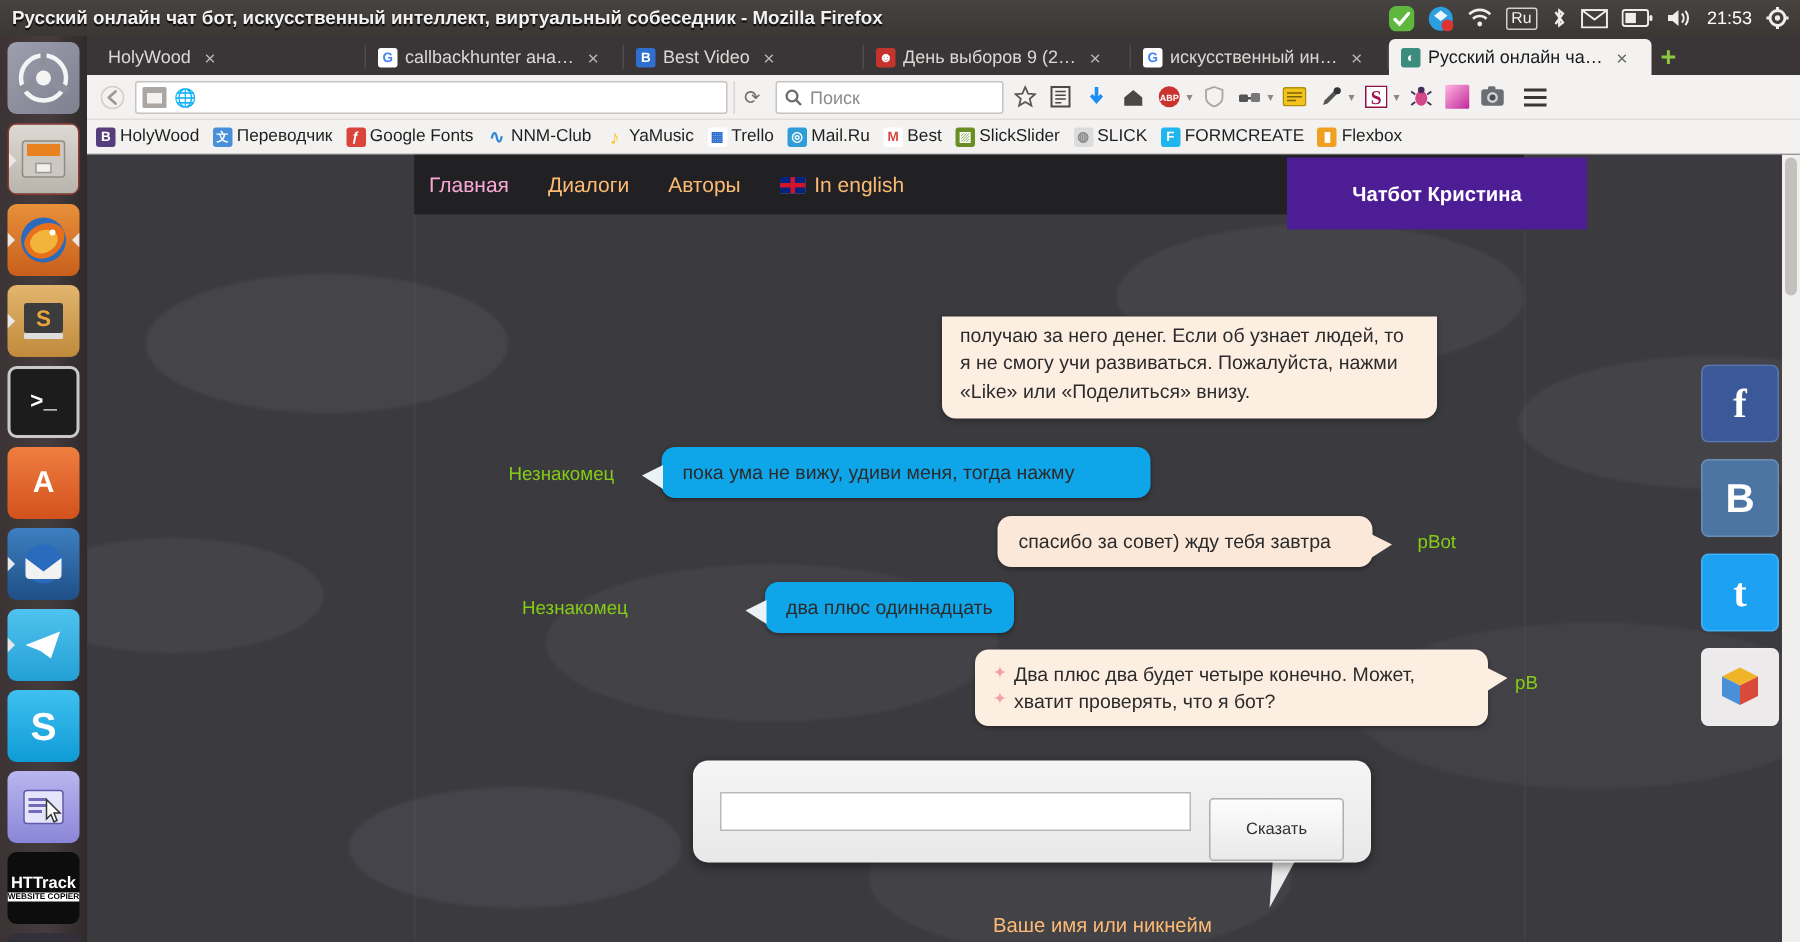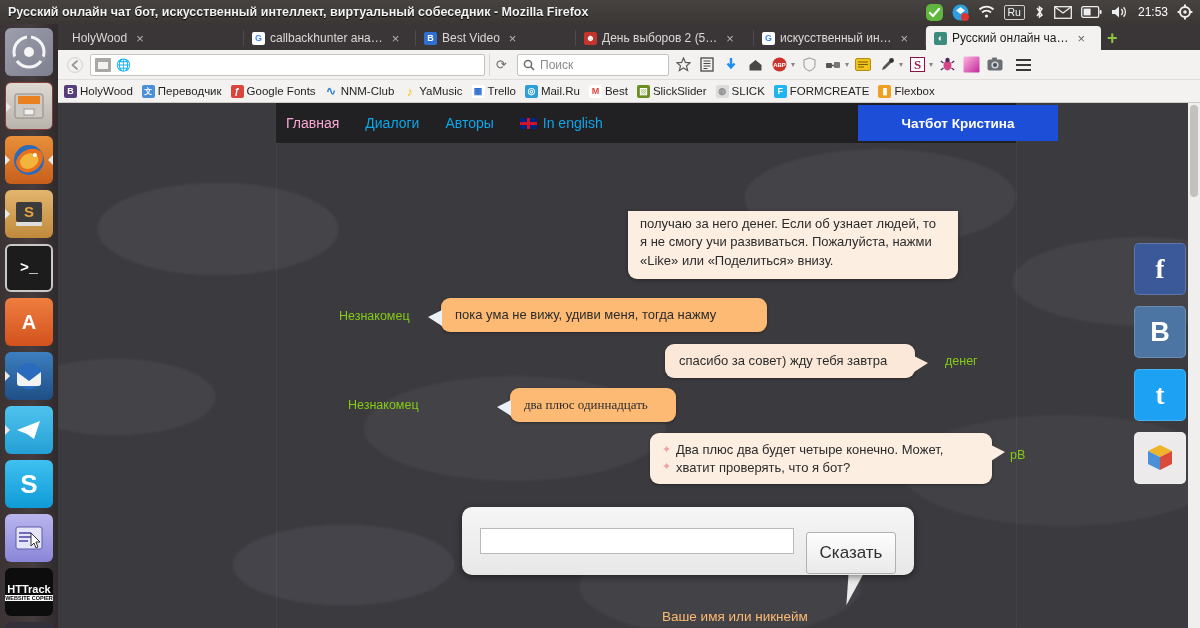--- a/index.html
+++ b/index.html
@@ -112,38 +112,38 @@
       radial-gradient(ellipse 130px 44px at 95% 34%, #434348 0 100%, transparent 101%);
     filter: blur(1px);
   }
   #seam { position: absolute; left: 218px; top: 0; bottom: 0; width: 1px; background: rgba(255,255,255,0.045); }
   #seam2 { position: absolute; left: 958px; top: 0; bottom: 0; width: 1px; background: rgba(255,255,255,0.045); }
 
   
   #sitenav { position: absolute; left: 218px; top: 0; width: 740px; height: 40px;
              background: rgba(28,28,30,0.80); display: flex; align-items: center; gap: 26px;
              padding-left: 10px; }
-  #sitenav a { font-size: 14px; color: #0ea5e9; text-decoration: none; white-space: nowrap; }
+  #sitenav a { font-size: 14px; color: #fdba74; text-decoration: none; white-space: nowrap; }
   #sitenav a.active { color: #f9a8d4; }
   #flagen { display: flex; align-items: center; gap: 6px; }
   .ukflag { width: 17px; height: 11px; background:
       linear-gradient(#00247d,#00247d), linear-gradient(#fff,#fff);
       position: relative; overflow: hidden; border-radius: 1px; }
   .ukflag::before { content:""; position:absolute; left:0; top:4px; width:100%; height:3px; background:#cf142b; }
   .ukflag::after { content:""; position:absolute; left:7px; top:0; width:3px; height:100%; background:#cf142b; }
 
   
-  #christina { position: absolute; right: 142px; top: 2px; width: 200px; height: 36px;
-               background: #1d4ed8; display: flex; align-items: center; justify-content: center;
+  #christina { position: absolute; right: 142px; top: 2px; width: 200px; height: 48px;
+               background: #4c1d95; display: flex; align-items: center; justify-content: center;
                color: #fff; font-size: 13.5px; font-weight: bold; }
 
   
   .bub { position: absolute; border-radius: 9px; padding: 8px 14px; font-size: 13px;
          line-height: 1.35; color: #2b2b2b; }
-  .bub.user { background: #fdba74; box-shadow: 0 1px 3px rgba(0,0,0,.35); }
+  .bub.user { background: #0ea5e9; box-shadow: 0 1px 3px rgba(0,0,0,.35); }
   .bub.bot  { background: #fbe8d9; box-shadow: 0 1px 3px rgba(0,0,0,.35); }
   .bub.botlight { background: #fdeee2; }
   .tailL, .tailR { position: absolute; width: 0; height: 0; }
   .tailL { left: -13px; top: 12px; border-top: 7px solid transparent; border-bottom: 9px solid transparent;
            border-right: 14px solid #eaf1f7; }
   .tailR { right: -13px; top: 12px; border-top: 7px solid transparent; border-bottom: 9px solid transparent;
            border-left: 14px solid #fbe8d9; }
   .tailR.lite { border-left-color: #fdeee2; }
   .who { position: absolute; font-size: 12.5px; color: #84cc16; white-space: nowrap; }
 
@@ -153,21 +153,21 @@
 
   .spark { color: #f0a0a8; font-size: 11px; margin-right: 4px; }
 
   
   #inputpanel { position: absolute; left: 404px; top: 404px; width: 452px; height: 68px;
                 background: linear-gradient(#f5f5f5, #e8e8e8); border-radius: 10px;
                 box-shadow: 0 2px 7px rgba(0,0,0,.45); display: flex; align-items: center;
                 padding: 0 18px; gap: 12px; }
   #namefield { flex: 1; height: 26px; background: #fff; border: 1px solid #b9b9b9; }
   #saybtn { width: 90px; height: 42px; background: linear-gradient(#fdfdfd,#e9e9e9);
-            border: 1px solid #b0b0b0; border-radius: 3px; font-size: 17px; color: #303030;
+            border: 1px solid #b0b0b0; border-radius: 3px; font-size: 11px; color: #303030;
             display: flex; align-items: center; justify-content: center; margin-top: 23px; }
   #panel-tail { position: absolute; left: 790px; top: 455px; width: 0; height: 0;
                 border-left: 22px solid #eaeaea; border-bottom: 48px solid transparent;
                 transform: rotate(4deg); }
   #nickhint { position: absolute; left: 604px; top: 506px; font-size: 13.5px; color: #fdba74; }
 
   
   #social { position: absolute; right: 14px; top: 140px; display: flex; flex-direction: column; gap: 11px; }
   .soc { width: 52px; height: 52px; border-radius: 5px; display: flex; align-items: center;
          justify-content: center; font-size: 27px; font-weight: bold; color: #fff;
@@ -334,21 +334,21 @@
       <span class="tlabel">callbackhunter ана…</span>
       <span class="tclose">×</span>
     </div>
     <div class="tab" style="width:160px;">
       <span class="fav" style="background:#2f6fd0;">B</span>
       <span class="tlabel">Best Video</span>
       <span class="tclose">×</span>
     </div>
     <div class="tab" style="width:178px;">
       <span class="fav" style="background:#c4342c;">☻</span>
-      <span class="tlabel">День выборов 2 (5…</span>
+      <span class="tlabel">День выборов 9 (2…</span>
       <span class="tclose">×</span>
     </div>
     <div class="tab" style="width:172px;">
       <span class="fav" style="background:#fff;color:#4285f4;">G</span>
       <span class="tlabel">искусственный ин…</span>
       <span class="tclose">×</span>
     </div>
     <div class="tab active" style="width:175px;">
       <span class="fav" style="background:#3c8c7e;">◐</span>
       <span class="tlabel">Русский онлайн ча…</span>
@@ -551,24 +551,24 @@
     <div class="who" style="left:281px; top:206px;">Незнакомец</div>
     <div class="bub user" style="left:383px; top:195px; width:326px;">
       <span class="tailL"></span>
       <span>пока ума не вижу, удиви меня, тогда нажму</span>
     </div>
 
     <div class="bub bot" style="left:607px; top:241px; width:250px;">
       <span class="tailR"></span>
       <span>спасибо за совет) жду тебя завтра</span>
     </div>
-    <div class="who" style="left:887px; top:251px;">денег</div>
+    <div class="who" style="left:887px; top:251px;">рBot</div>
 
     <div class="who" style="left:290px; top:295px;">Незнакомец</div>
-    <div class="bub user" style="left:452px; top:285px; width:166px;font-family:Liberation Serif, serif;">
+    <div class="bub user" style="left:452px; top:285px; width:166px;">
       <span class="tailL"></span>
       <span>два плюс одиннадцать</span>
     </div>
 
     <div class="bub bot botlight" style="left:592px; top:330px; width:342px; padding-left:26px;">
       <span class="tailR lite"></span>
       <span class="spark" style="position:absolute;left:12px;top:9px;">✦</span>
       <span class="spark" style="position:absolute;left:12px;top:26px;">✦</span>
       <span>Два плюс два будет четыре конечно. Может, хватит проверять, что я бот?</span>
     </div>

